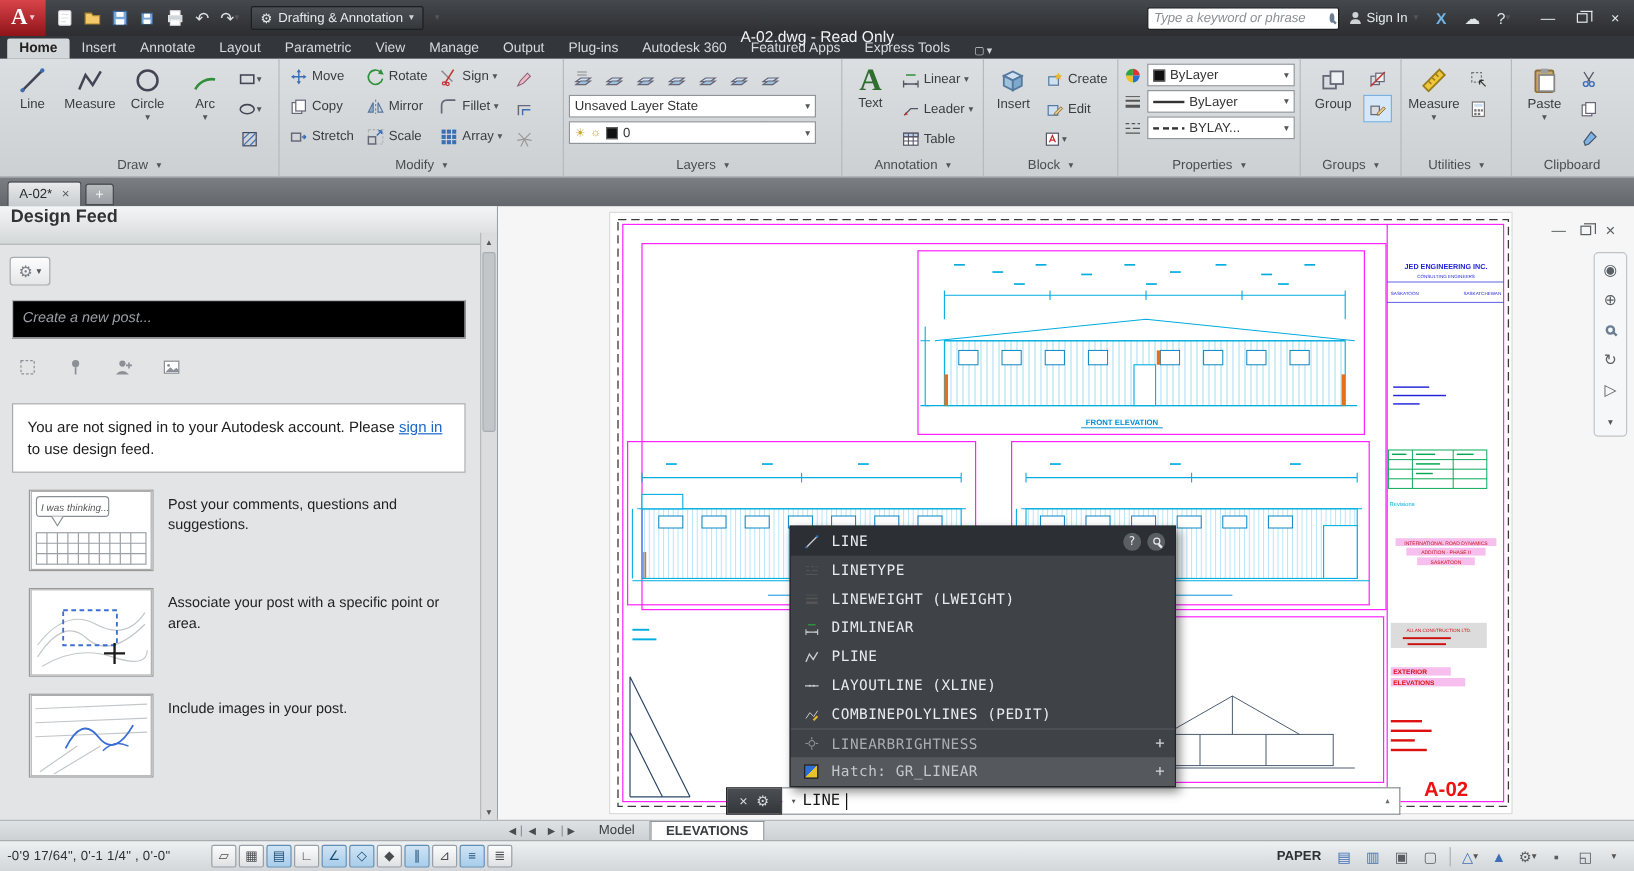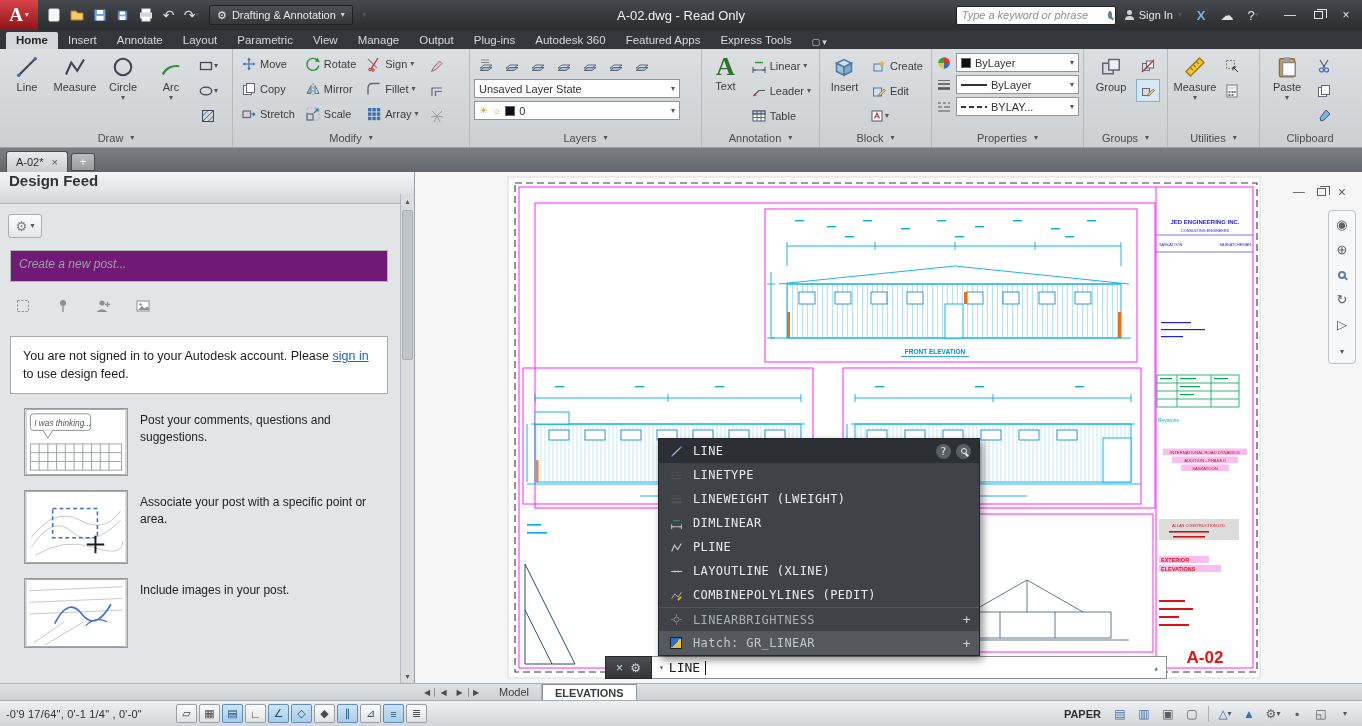--- a/index.html
+++ b/index.html
@@ -17,21 +17,21 @@
 
   
   .titlebar { height:30px; background:linear-gradient(#45484c,#2b2d30); display:flex; align-items:center; color:#e6e9eb; position:relative; }
   .logo { width:38px; height:30px; background:linear-gradient(#d8444a,#8f1418); display:flex; align-items:center; justify-content:center; gap:2px; cursor:pointer; }
   .logo-a { font-size:19px; font-weight:bold; color:#fff; font-family:"Liberation Serif",serif; }
   .logo .car { color:#f3caca; }
   .qat { display:flex; align-items:center; margin-left:4px; }
   .qbtn { width:23px; height:22px; border:none; background:transparent; display:flex; align-items:center; justify-content:center; color:#dfe3e6; font-size:14px; cursor:pointer; }
   .wsp { margin-left:6px; height:20px; display:flex; align-items:center; gap:5px; padding:0 7px; border:1px solid #1d1f21; border-radius:2px; background:linear-gradient(#4c5054,#35383b); font-size:11px; color:#e6e9eb; cursor:pointer; }
   .wsp .car { color:#cfd3d6; }
-  .ttl { position:absolute; left:50%; top:0; transform:translateX(-50%); height:30px; display:flex; align-items:center; font-size:13px; color:#f0f2f4; }
+  .ttl { position:absolute; left:50%; top:15px; transform:translateX(-50%); height:30px; display:flex; align-items:center; font-size:13px; color:#f0f2f4; }
   .tright { margin-left:auto; display:flex; align-items:center; gap:4px; padding-right:2px; }
   .search { display:flex; align-items:center; background:#fff; border:1px solid #1d1f21; border-radius:2px; height:19px; width:160px; padding:0 5px; gap:4px; }
   .search input { border:none; outline:none; flex:1; font-size:11px; font-family:"Liberation Sans",sans-serif; color:#333; }
   .search input::placeholder { font-style:italic; color:#8a8f94; }
   .signin { display:flex; align-items:center; gap:5px; font-size:11px; cursor:pointer; padding:0 4px; }
   .person-ic { display:inline-block; width:10px; height:10px; position:relative; }
   .person-ic::before { content:""; position:absolute; top:0; left:3px; width:5px; height:5px; border-radius:50%; background:#cfd3d6; }
   .person-ic::after { content:""; position:absolute; bottom:0; left:1px; width:9px; height:4px; border-radius:4px 4px 0 0; background:#cfd3d6; }
   .tb-ic { width:22px; height:22px; border:none; background:transparent; color:#dfe3e6; font-size:13px; display:flex; align-items:center; justify-content:center; cursor:pointer; }
   .x-ic { color:#6fb3e8; font-weight:bold; }
@@ -73,21 +73,21 @@
   .ftab-plus { height:18px; width:24px; margin-bottom:1px; background:linear-gradient(#b8bcbf,#9a9ea2); border:1px solid #4a4d50; border-radius:3px 3px 0 0; color:#f2f4f5; font-size:12px; cursor:pointer; }
 
   
   .main { height:511px; display:flex; }
 
   
   .palette { width:415px; background:#e2e4e6; border-right:1px solid #9aa0a5; position:relative; flex:none; }
   .pal-head { height:32px; background:linear-gradient(#f4f5f6,#d4d7d9); border-bottom:1px solid #b0b4b7; display:flex; align-items:flex-start; padding-left:9px; font-weight:bold; color:#333; font-size:15px; }
   .pal-gear { margin:10px 0 0 8px; }
   .pal-gearbtn { width:34px; height:24px; border:1px solid #a8adb1; background:linear-gradient(#fdfdfd,#e4e6e8); border-radius:3px; display:flex; align-items:center; justify-content:center; gap:3px; color:#7a8086; cursor:pointer; }
-  .post-box { margin:12px 10px 0 10px; width:378px; height:32px; border:1px solid #b2b6ba; background:#701a75; color:#9aa0a5; font-style:italic; font-size:12px; padding:6px 8px; cursor:text; }
+  .post-box { margin:12px 10px 0 10px; width:378px; height:32px; border:1px solid #b2b6ba; background:#000000; color:#9aa0a5; font-style:italic; font-size:12px; padding:6px 8px; cursor:text; }
   .pal-tools { display:flex; gap:14px; margin:12px 0 0 10px; color:#8a9096; }
   .pal-tool { width:26px; height:24px; border:none; background:transparent; display:flex; align-items:center; justify-content:center; color:#8a9096; cursor:pointer; }
   .pal-msg { margin:18px 10px 0 10px; width:378px; background:#fff; border:1px solid #aaa; padding:10px 12px; font-size:12.5px; color:#1c1c1c; line-height:1.45; }
   .pal-msg a { color:#1a66cc; }
   .feed-item { display:flex; gap:12px; margin:14px 10px 0 24px; align-items:flex-start; }
   .feed-item p { font-size:12px; color:#222; line-height:1.4; width:240px; padding-top:4px; }
   .thumb { flex:none; border:1px solid #999; background:#fff; }
   .pal-scroll { position:absolute; top:22px; right:0; bottom:0; width:14px; background:#dadcde; border-left:1px solid #b6babd; }
   .pal-scroll .sarr { position:absolute; left:0; width:13px; height:14px; font-size:8px; color:#555; display:flex; align-items:center; justify-content:center; cursor:pointer; }
   .pal-scroll .thumbbar { position:absolute; left:1px; top:16px; width:11px; height:150px; background:#c2c6c9; border:1px solid #a8adb1; border-radius:2px; cursor:pointer; }

